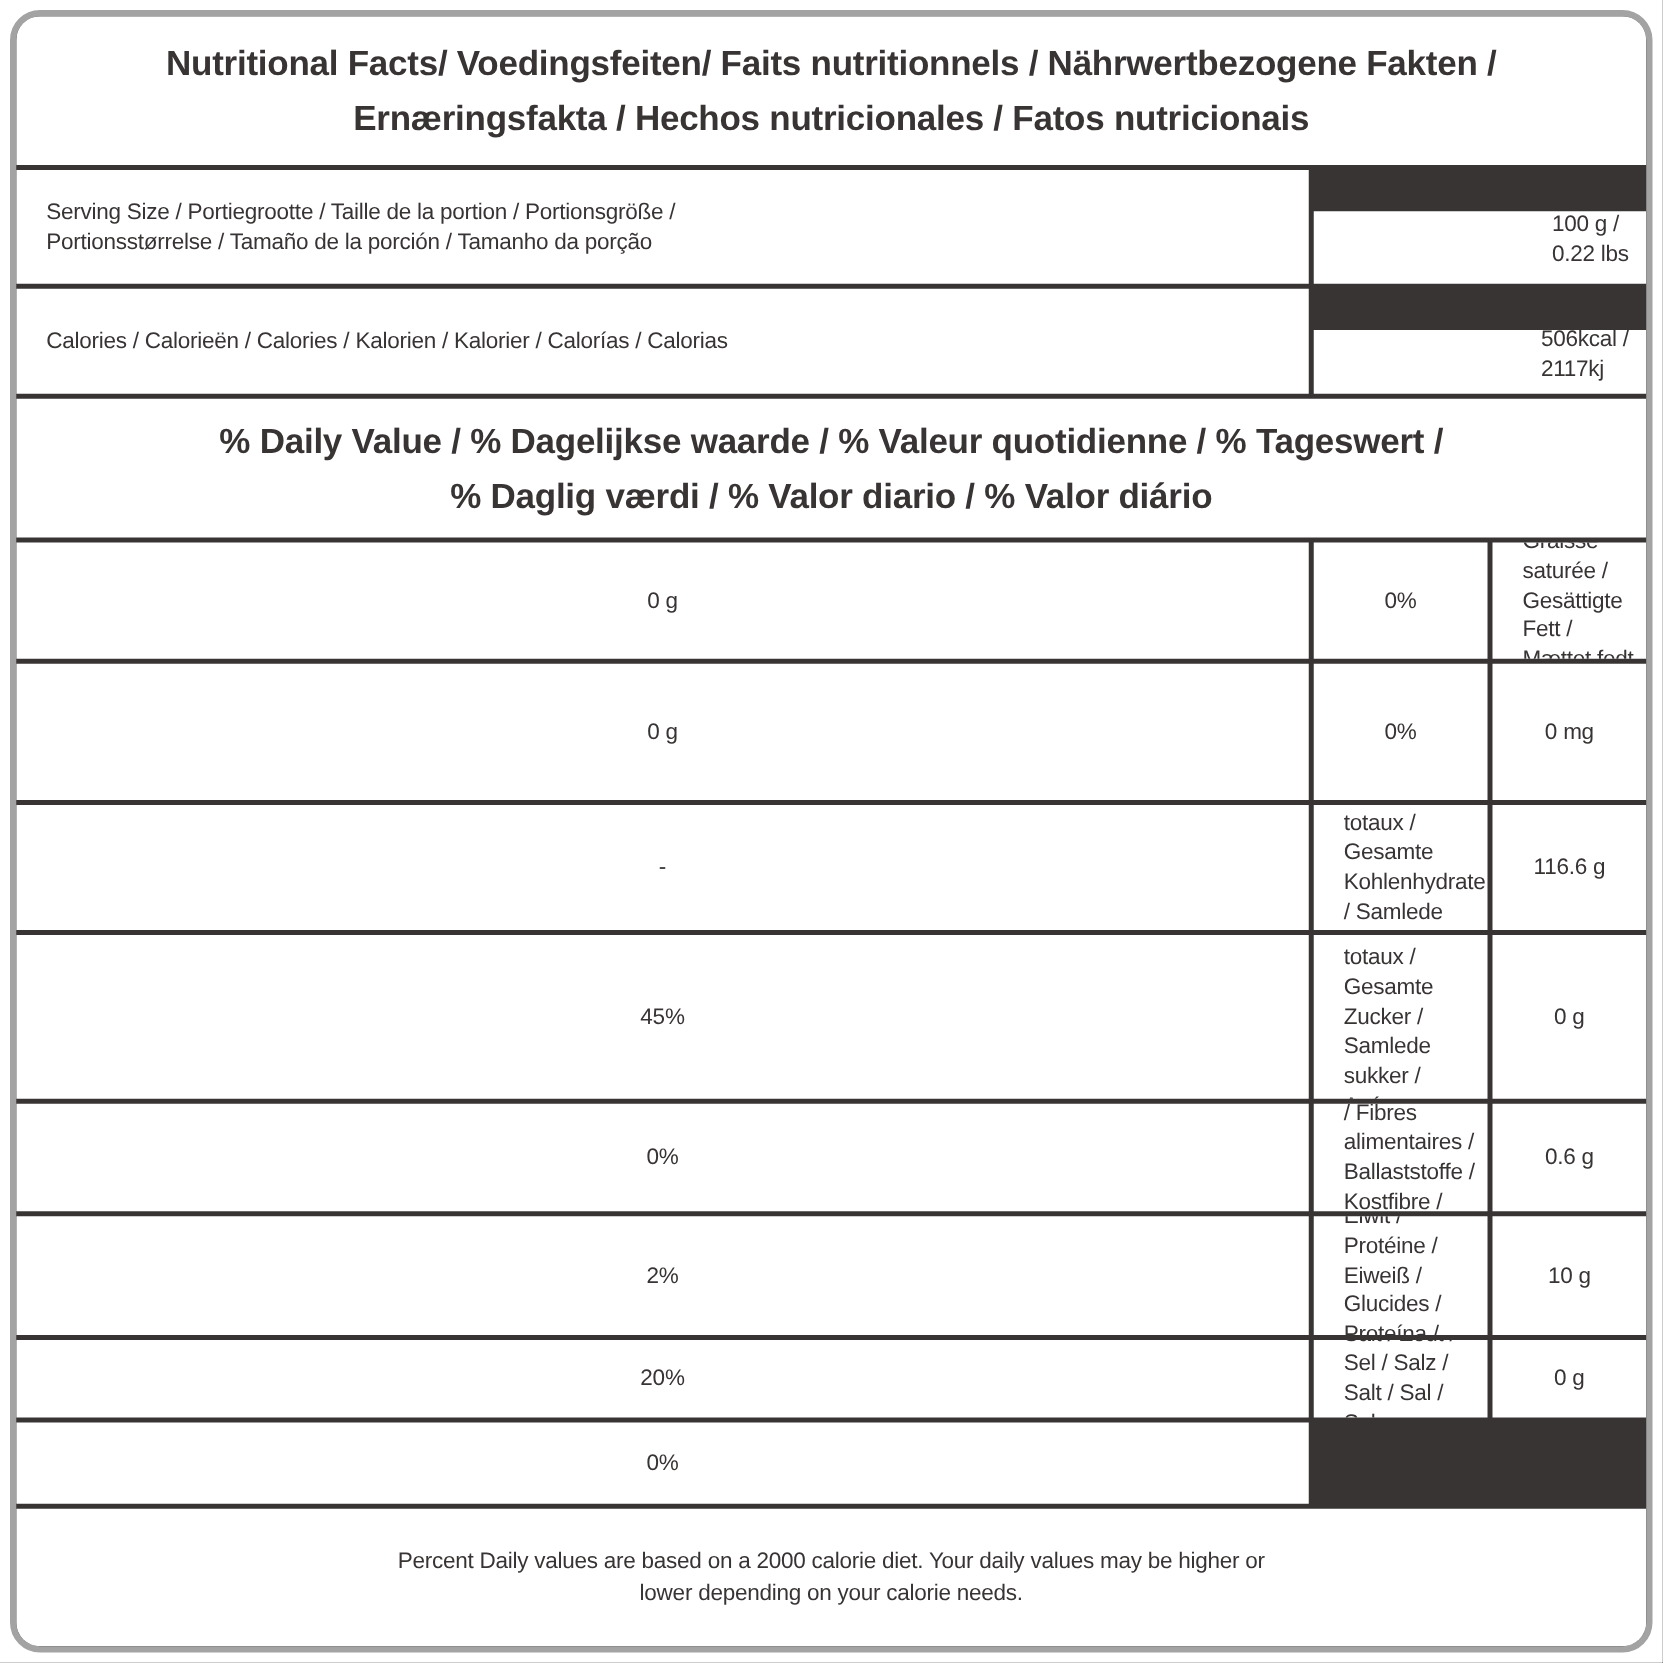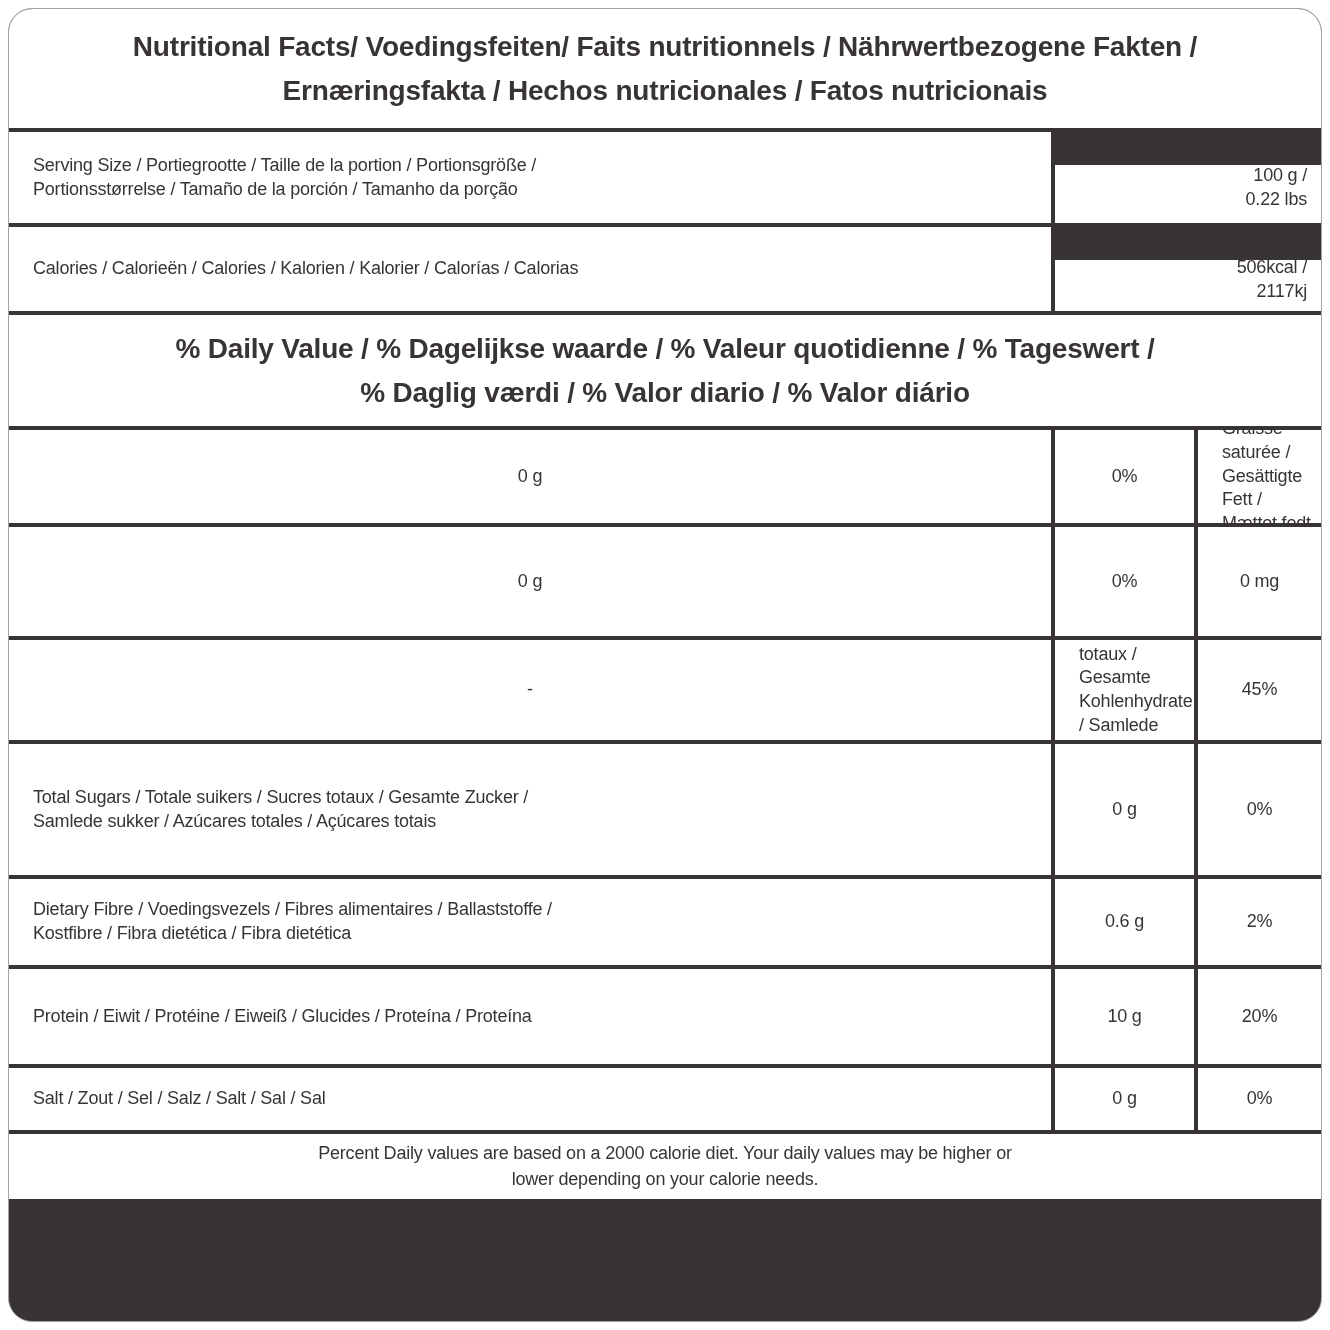--- a/index.html
+++ b/index.html
@@ -7,21 +7,21 @@
     padding: 0;
     width: 1330px;
     height: 1330px;
     background: #ffffff;
     font-family: "Liberation Sans", sans-serif;
     color: #393434;
   }
   .label-box {
     position: absolute;
     left: 8px; top: 8px; right: 8px; bottom: 8px;
-    border: 1px solid #a3a3a3;
+    border: 5px solid #a3a3a3;
     border-radius: 24px;
     background: #393434;
     display: grid;
     grid-template-columns: 1fr 139px 123px;
     grid-template-rows: 119px 91px 84px 111px 93px 109px 100px 131px 86px 95px 62px 65px 1fr;
     gap: 4px;
     overflow: hidden;
   }
   .cell {
     background: #ffffff;
@@ -30,21 +30,21 @@
     font-size: 18px;
     line-height: 1.32;
     letter-spacing: -0.2px;
     white-space: pre-line;
     overflow: hidden;
   }
   .span-all { grid-column: 1 / 4; }
   .span-val { grid-column: 2 / 4; }
   .label-cell { padding: 4px 10px 4px 24px; justify-content: flex-start; text-align: left; }
   .center-cell { justify-content: center; text-align: center; }
-  .right-cell { justify-content: flex-end; text-align: right; padding: 4px 14px 16px 8px; margin-top: 33px; }
+  .right-cell { justify-content: flex-end; text-align: left; padding: 4px 14px 16px 8px; margin-top: 33px; }
   .title-cell {
     justify-content: center;
     text-align: center;
     font-weight: bold;
     font-size: 28px;
     line-height: 1.55;
     padding: 4px 14px;
   }
   .dv-cell {
     justify-content: center;
@@ -88,20 +88,21 @@
 Mættet fedt / Grasas saturadas / Gordura saturada</div>
   <div class="cell center-cell">0 g</div>
   <div class="cell center-cell">0%</div>
 
   <div class="cell center-cell">0 mg</div>
   <div class="cell center-cell">-</div>
 
   <div class="cell label-cell">Total Carbohydrates / Totale koolhydraten/ Glucides totaux /
 Gesamte Kohlenhydrate / Samlede kulhydrater /
 Carbohidratos totales / Carboidratos totais</div>
+  <div class="cell center-cell">116.6 g</div>
   <div class="cell center-cell">45%</div>
 
   <div class="cell label-cell">Total Sugars / Totale suikers / Sucres totaux / Gesamte Zucker /
 Samlede sukker / Azúcares totales / Açúcares totais</div>
   <div class="cell center-cell">0 g</div>
   <div class="cell center-cell">0%</div>
 
   <div class="cell label-cell">Dietary Fibre / Voedingsvezels / Fibres alimentaires / Ballaststoffe /
 Kostfibre / Fibra dietética / Fibra dietética</div>
   <div class="cell center-cell">0.6 g</div>

